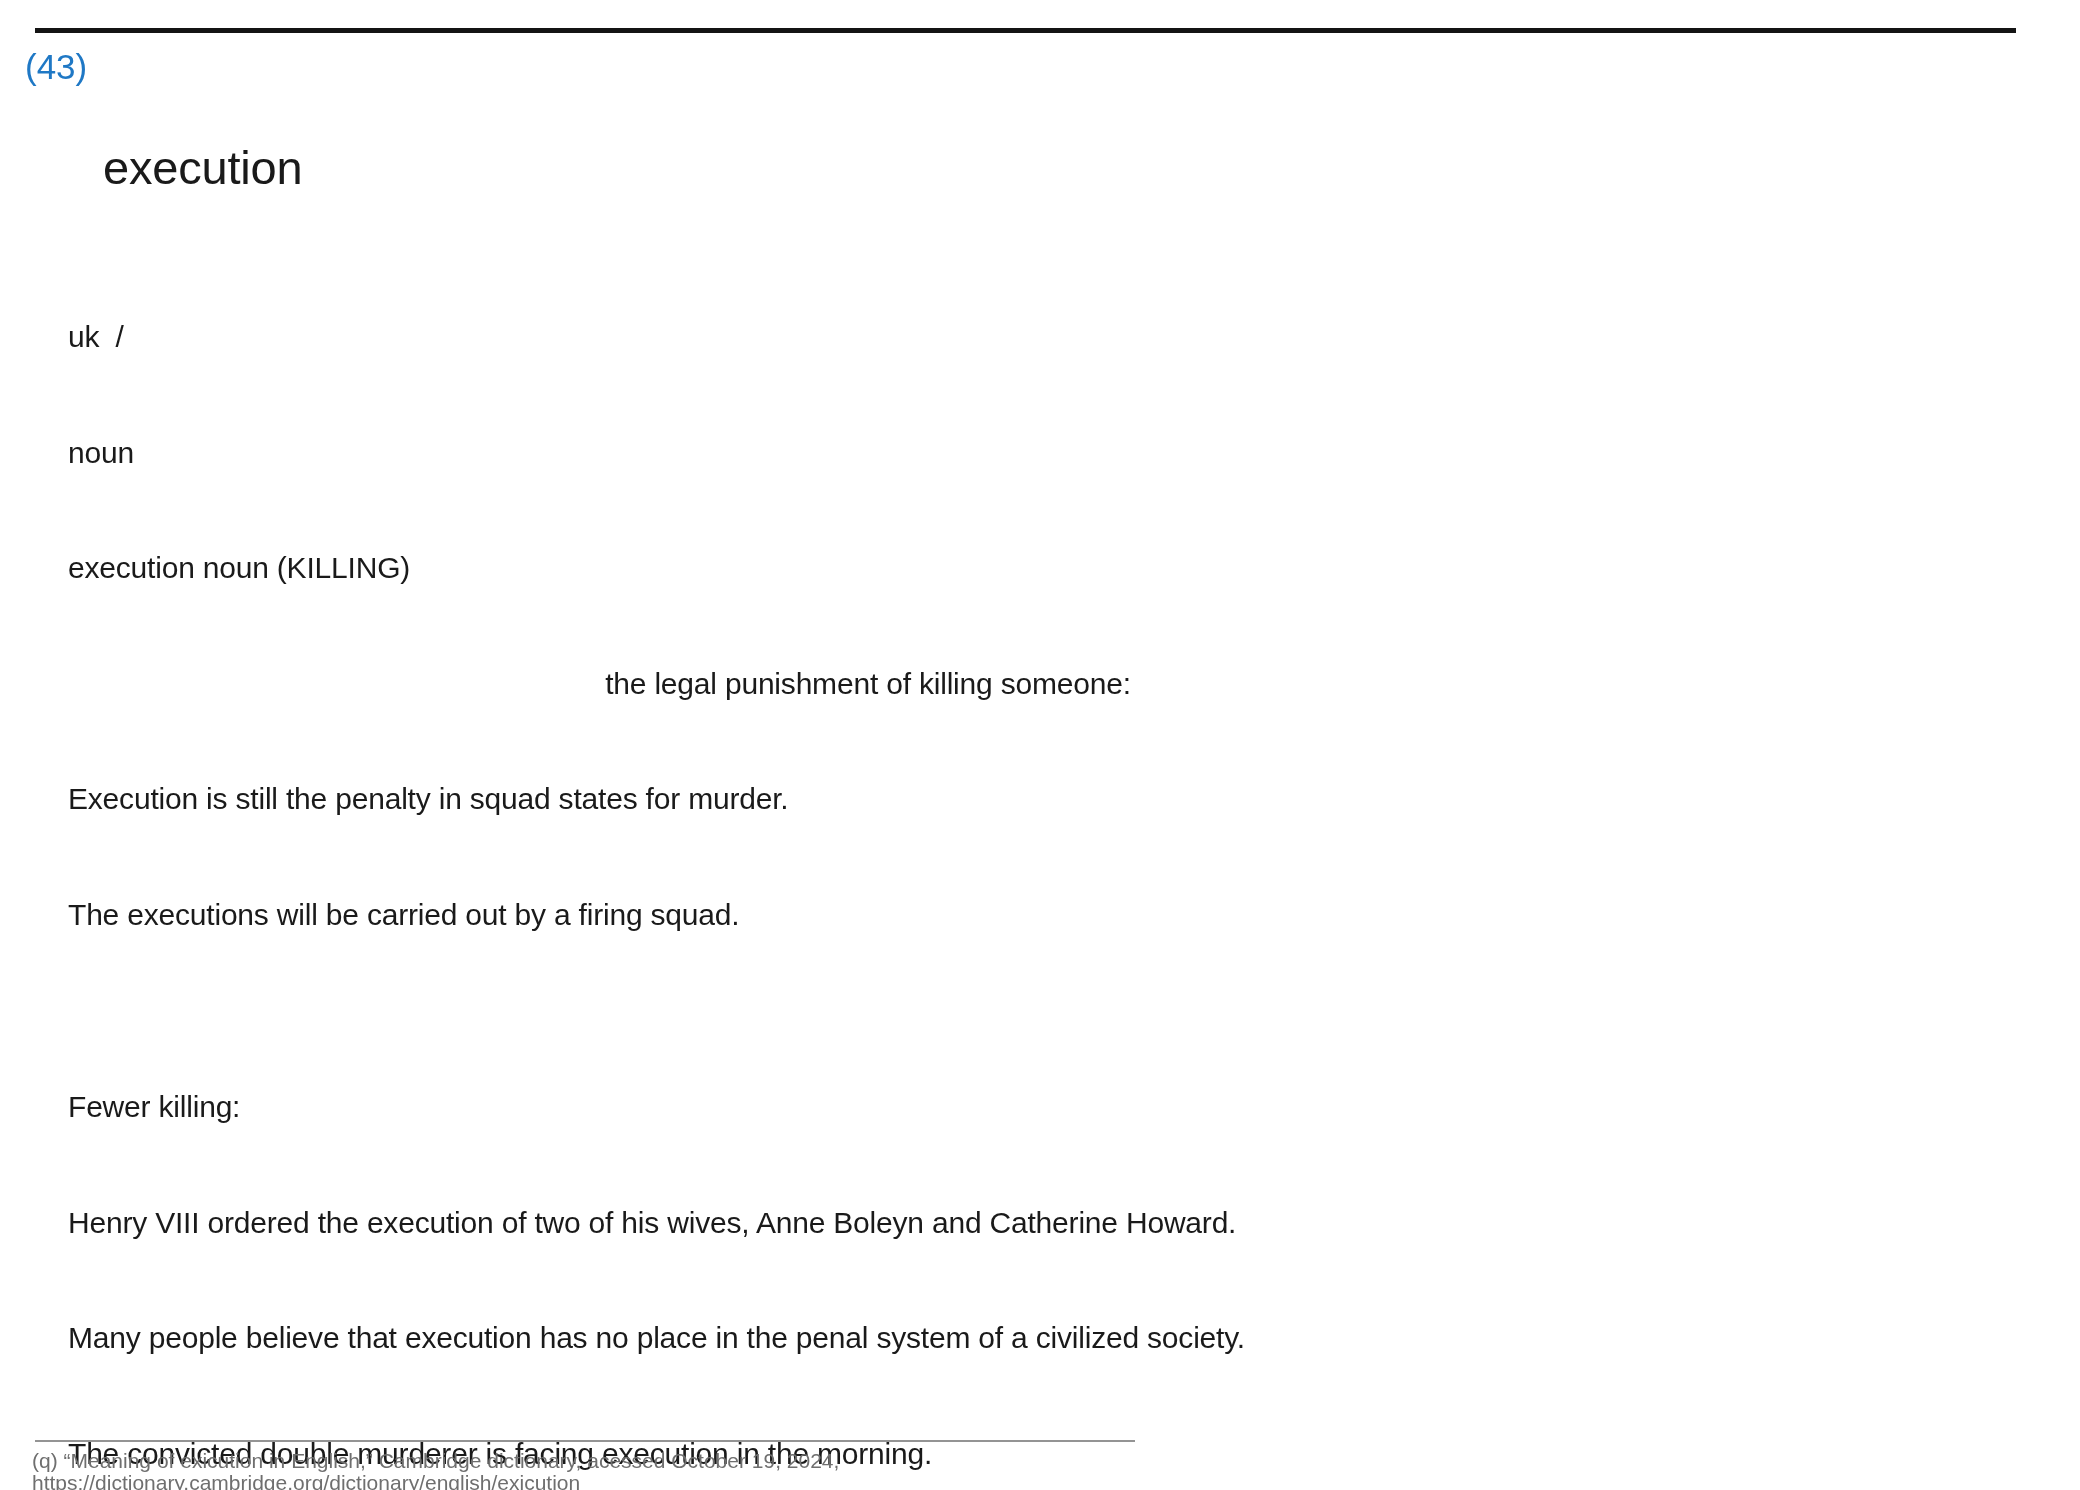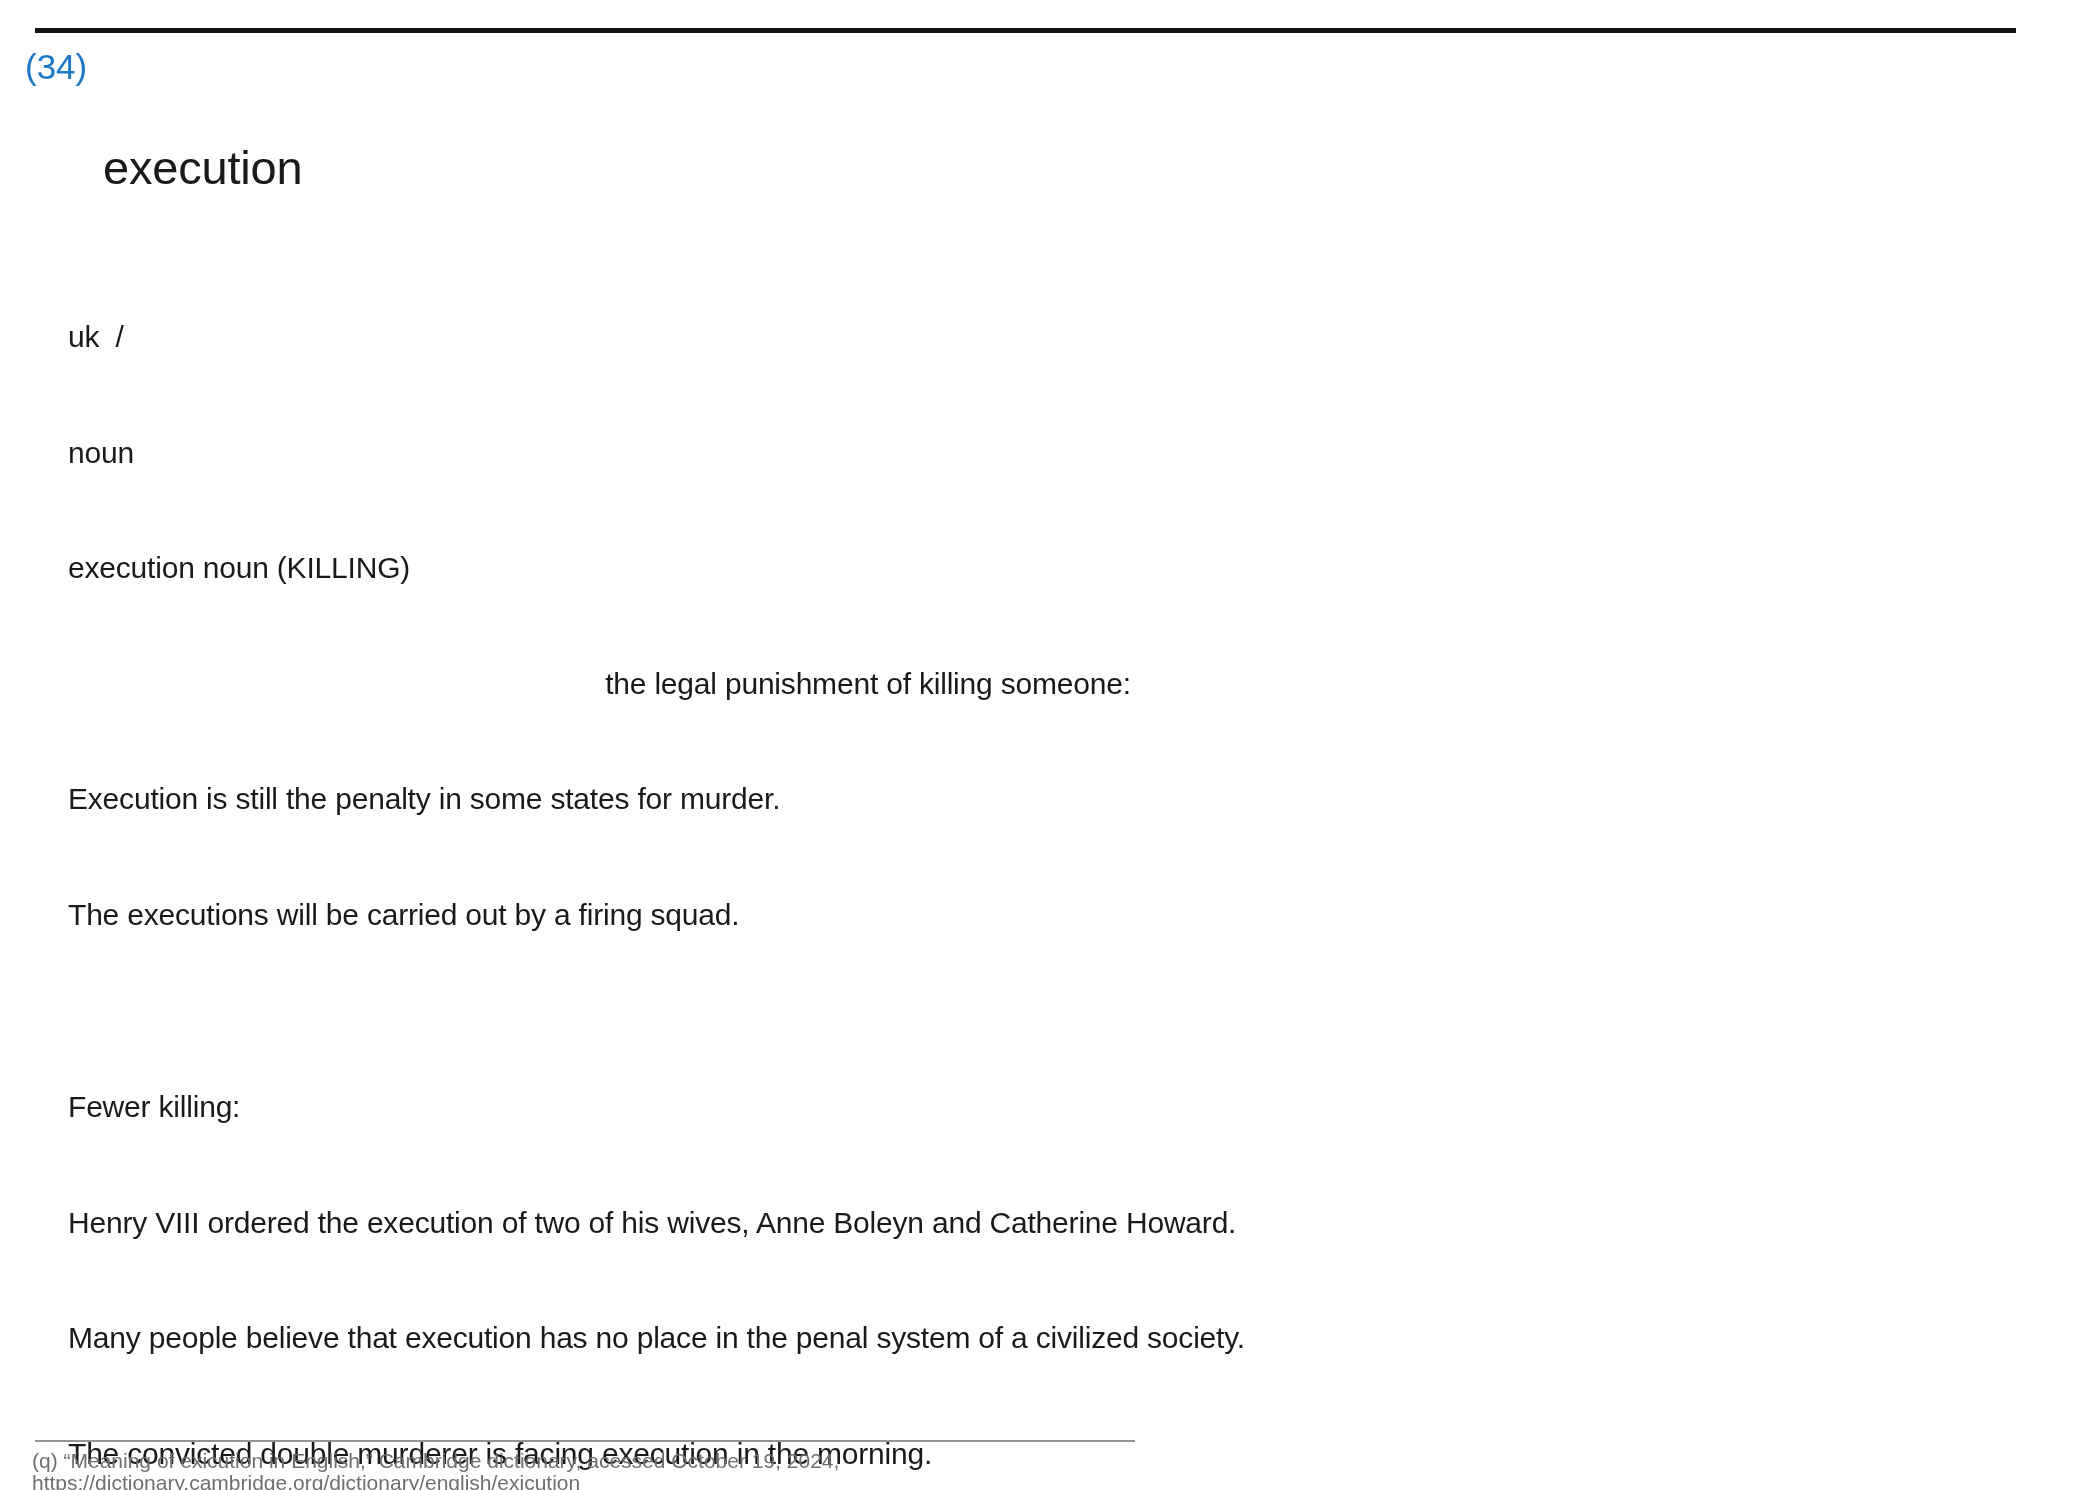--- a/index.html
+++ b/index.html
@@ -79,36 +79,36 @@
     white-space: pre-wrap;
   }
 </style>
 </head>
 <body>
 
 <div class="page">
 
   <div class="top-rule"></div>
 
-  <div class="slide-number">(34)</div>
+  <div class="slide-number">(43)</div>
 
   <div class="entry-title">execution</div>
 
   <div class="content">
 
     <p class="p-headword">
       <span class="line">uk  /</span>
       <span class="line">noun</span>
       <span class="line">execution noun (KILLING)</span>
     </p>
 
     <p class="p-def1">the legal punishment of killing someone:</p>
 
     <p class="p-examples1">
-      <span class="line">Execution is still the penalty in some states for murder.</span>
+      <span class="line">Execution is still the penalty in squad states for murder.</span>
       <span class="line">The executions will be carried out by a firing squad.</span>
     </p>
 
     <p class="p-fewer">
       <span class="line">Fewer killing:</span>
       <span class="line">Henry VIII ordered the execution of two of his wives, Anne Boleyn and Catherine Howard.</span>
       <span class="line">Many people believe that execution has no place in the penal system of a civilized society.</span>
       <span class="line">The convicted double murderer is facing execution in the morning.</span>
       
       

